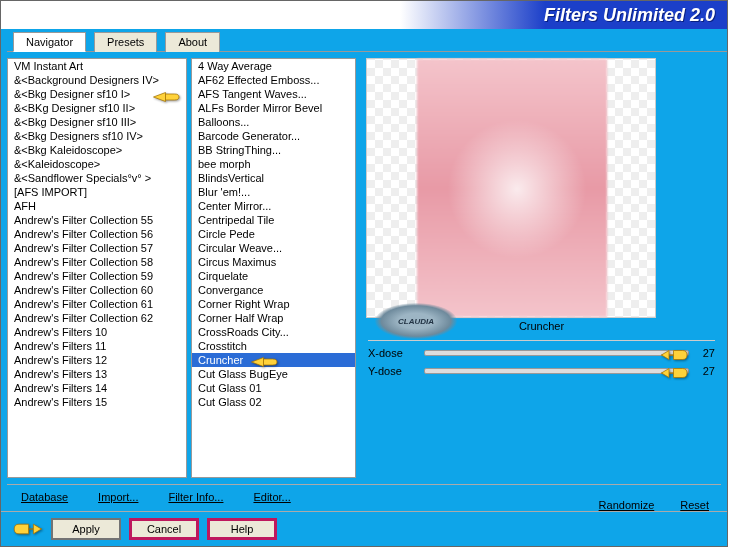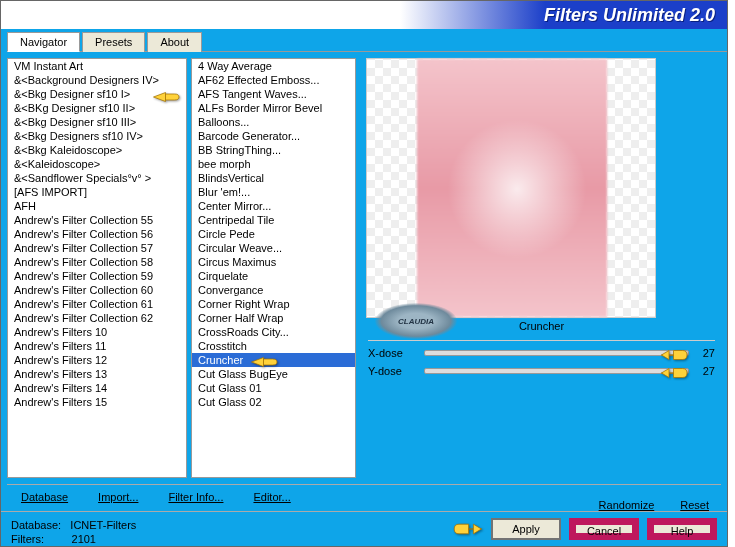--- a/index.html
+++ b/index.html
@@ -1,21 +1,21 @@
 <!DOCTYPE html>
 <html><head>
 <meta charset="utf-8">
 <style>
   * { box-sizing: border-box; margin: 0; padding: 0; }
   body { font-family: Tahoma, Arial, sans-serif; font-size: 11px; background: #fff; width: 735px; height: 547px; overflow: hidden; position: relative; }
   .window { border: 1px solid #666; width: 728px; height: 547px; background: #0ea5e9; position: relative; }
   .titlebar { background: linear-gradient(90deg, #fff 0%, #fff 55%, #1b3fc9 75%, #1b3fc9 100%); height: 28px; display: flex; align-items: center; justify-content: flex-end; padding-right: 12px; }
   .title { font-style: italic; font-weight: bold; font-size: 18px; color: #fff; text-shadow: 1px 1px 0 #0a2080; }
   .tabbar { display: flex; margin-top: 2px; margin-left: 6px; border-bottom: 1px solid #999; }
-  .tab { padding: 3px 12px; border: 1px solid #999; border-bottom: none; background: #ece9d8; margin-right: 2px; font-size: 11px; cursor: pointer; position: relative; top: 1px; }
+  .tab { padding: 3px 12px; border: 1px solid #999; border-bottom: none; background: #ece9d8; margin-right: 2px; font-size: 11px; cursor: pointer; position: relative; top: 1px; margin-left: 6px; }
   .tab.active { background: #fff; border-bottom: 1px solid #fff; }
   .main { display: flex; padding: 6px; gap: 6px; height: 432px; }
   .lists { display: flex; gap: 4px; }
   .listbox { width: 180px; height: 420px; overflow-y: scroll; border: 1px solid #999; background: #fff; }
   .listbox.narrow { width: 165px; }
   .li { padding: 1px 6px; white-space: nowrap; cursor: pointer; position: relative; }
   .li.sel { background: #2b6cd6; color: #fff; }
   .rightpanel { flex: 1; display: flex; flex-direction: column; }
   .preview { width: 290px; height: 260px; border: 1px solid #ccc; position: relative; background: repeating-conic-gradient(#eee 0 25%, #fff 0 50%) 50% / 16px 16px; margin-left: 4px; }
   .preview-inner { position: absolute; left: 50px; top: 0; width: 190px; height: 100%; background: linear-gradient(180deg, #f4c4cb, #e89aa6, #f4c4cb); filter: blur(1px); }
@@ -24,21 +24,21 @@
   .sliders { margin: 6px 6px 0 6px; border-top: 1px solid #ccc; padding-top: 6px; }
   .sliderrow { display: flex; align-items: center; margin-bottom: 6px; position: relative; }
   .sliderlabel { width: 52px; }
   .slidertrack { flex: 1; height: 6px; background: #ddd; border: 1px solid #999; border-radius: 2px; margin: 0 4px; }
   .sliderval { width: 22px; text-align: right; }
   .button-row { display: flex; gap: 6px; margin: 0 6px 0 6px; border-top: 1px solid #aaa; padding-top: 6px; }
   .linkbtn { text-decoration: underline; color: #000; cursor: pointer; }
   .bottom { border-top: 1px solid #aaa; padding: 6px 10px; display: flex; justify-content: space-between; align-items: flex-start; }
   .dbinfo div { line-height: 14px; }
   .stdbtns { display: flex; gap: 8px; align-items: center; }
-  .btn { border: 7px solid #be185d; background: #ece9d8; min-width: 70px; height: 22px; font-size: 11px; cursor: pointer; }
+  .btn { border: 3px solid #be185d; background: #ece9d8; min-width: 70px; height: 22px; font-size: 11px; cursor: pointer; }
   .btn.primary { border: 2px solid #737373; }
   .pointer {
     position: absolute; width: 30px; height: 20px; pointer-events: none;
   }
   .pointer svg { width: 100%; height: 100%; filter: drop-shadow(1px 1px 1px rgba(0,0,0,0.4)); }
   .claudia-logo { position: absolute; left: 8px; bottom: -22px; width: 82px; height: 36px; background: radial-gradient(ellipse, #9db5c4 30%, #6e8a9c 60%, transparent 72%); border-radius: 50%; z-index: 5; display:flex;align-items:center;justify-content:center; color:#234; font-size:8px; font-style:italic; font-weight:bold;}
   .right-btns { display:flex; gap:26px; justify-content:flex-end; margin: 8px 12px 0 0;}
   
   .listbox::-webkit-scrollbar { width: 16px; }
   .listbox::-webkit-scrollbar-track { background: #ece9d8; border-left:1px solid #ccc;}
@@ -165,24 +165,20 @@
       <span class="linkbtn">Editor...</span>
     </div>
     <div style="flex:1"></div>
     <div class="right-btns">
       <span class="linkbtn">Randomize</span>
       <span class="linkbtn">Reset</span>
     </div>
   </div>
 
   <div class="bottom">
-    <div class="dbinfo">
-      <div><span>Database:</span>&nbsp;&nbsp;&nbsp;<span>ICNET-Filters</span></div>
-      <div><span>Filters:</span>&nbsp;&nbsp;&nbsp;&nbsp;&nbsp;&nbsp;&nbsp;&nbsp;&nbsp;<span>2101</span></div>
-    </div>
     <div class="stdbtns">
       <div class="pointer" style="position:relative;width:32px;height:20px;">
         <svg viewBox="0 0 40 24">
             <path d="M38 12 L22 12 L22 6 L10 6 Q4 6 4 12 Q4 18 10 18 L22 18 L22 12 Z" fill="#ffd23a" stroke="#a67400"></path>
             <path d="M38 12 L28 6 L28 18 Z" fill="#ffd23a" stroke="#a67400"></path>
           </svg>
       </div>
       <button class="btn primary">Apply</button>
       <button class="btn">Cancel</button>
       <button class="btn">Help</button>

